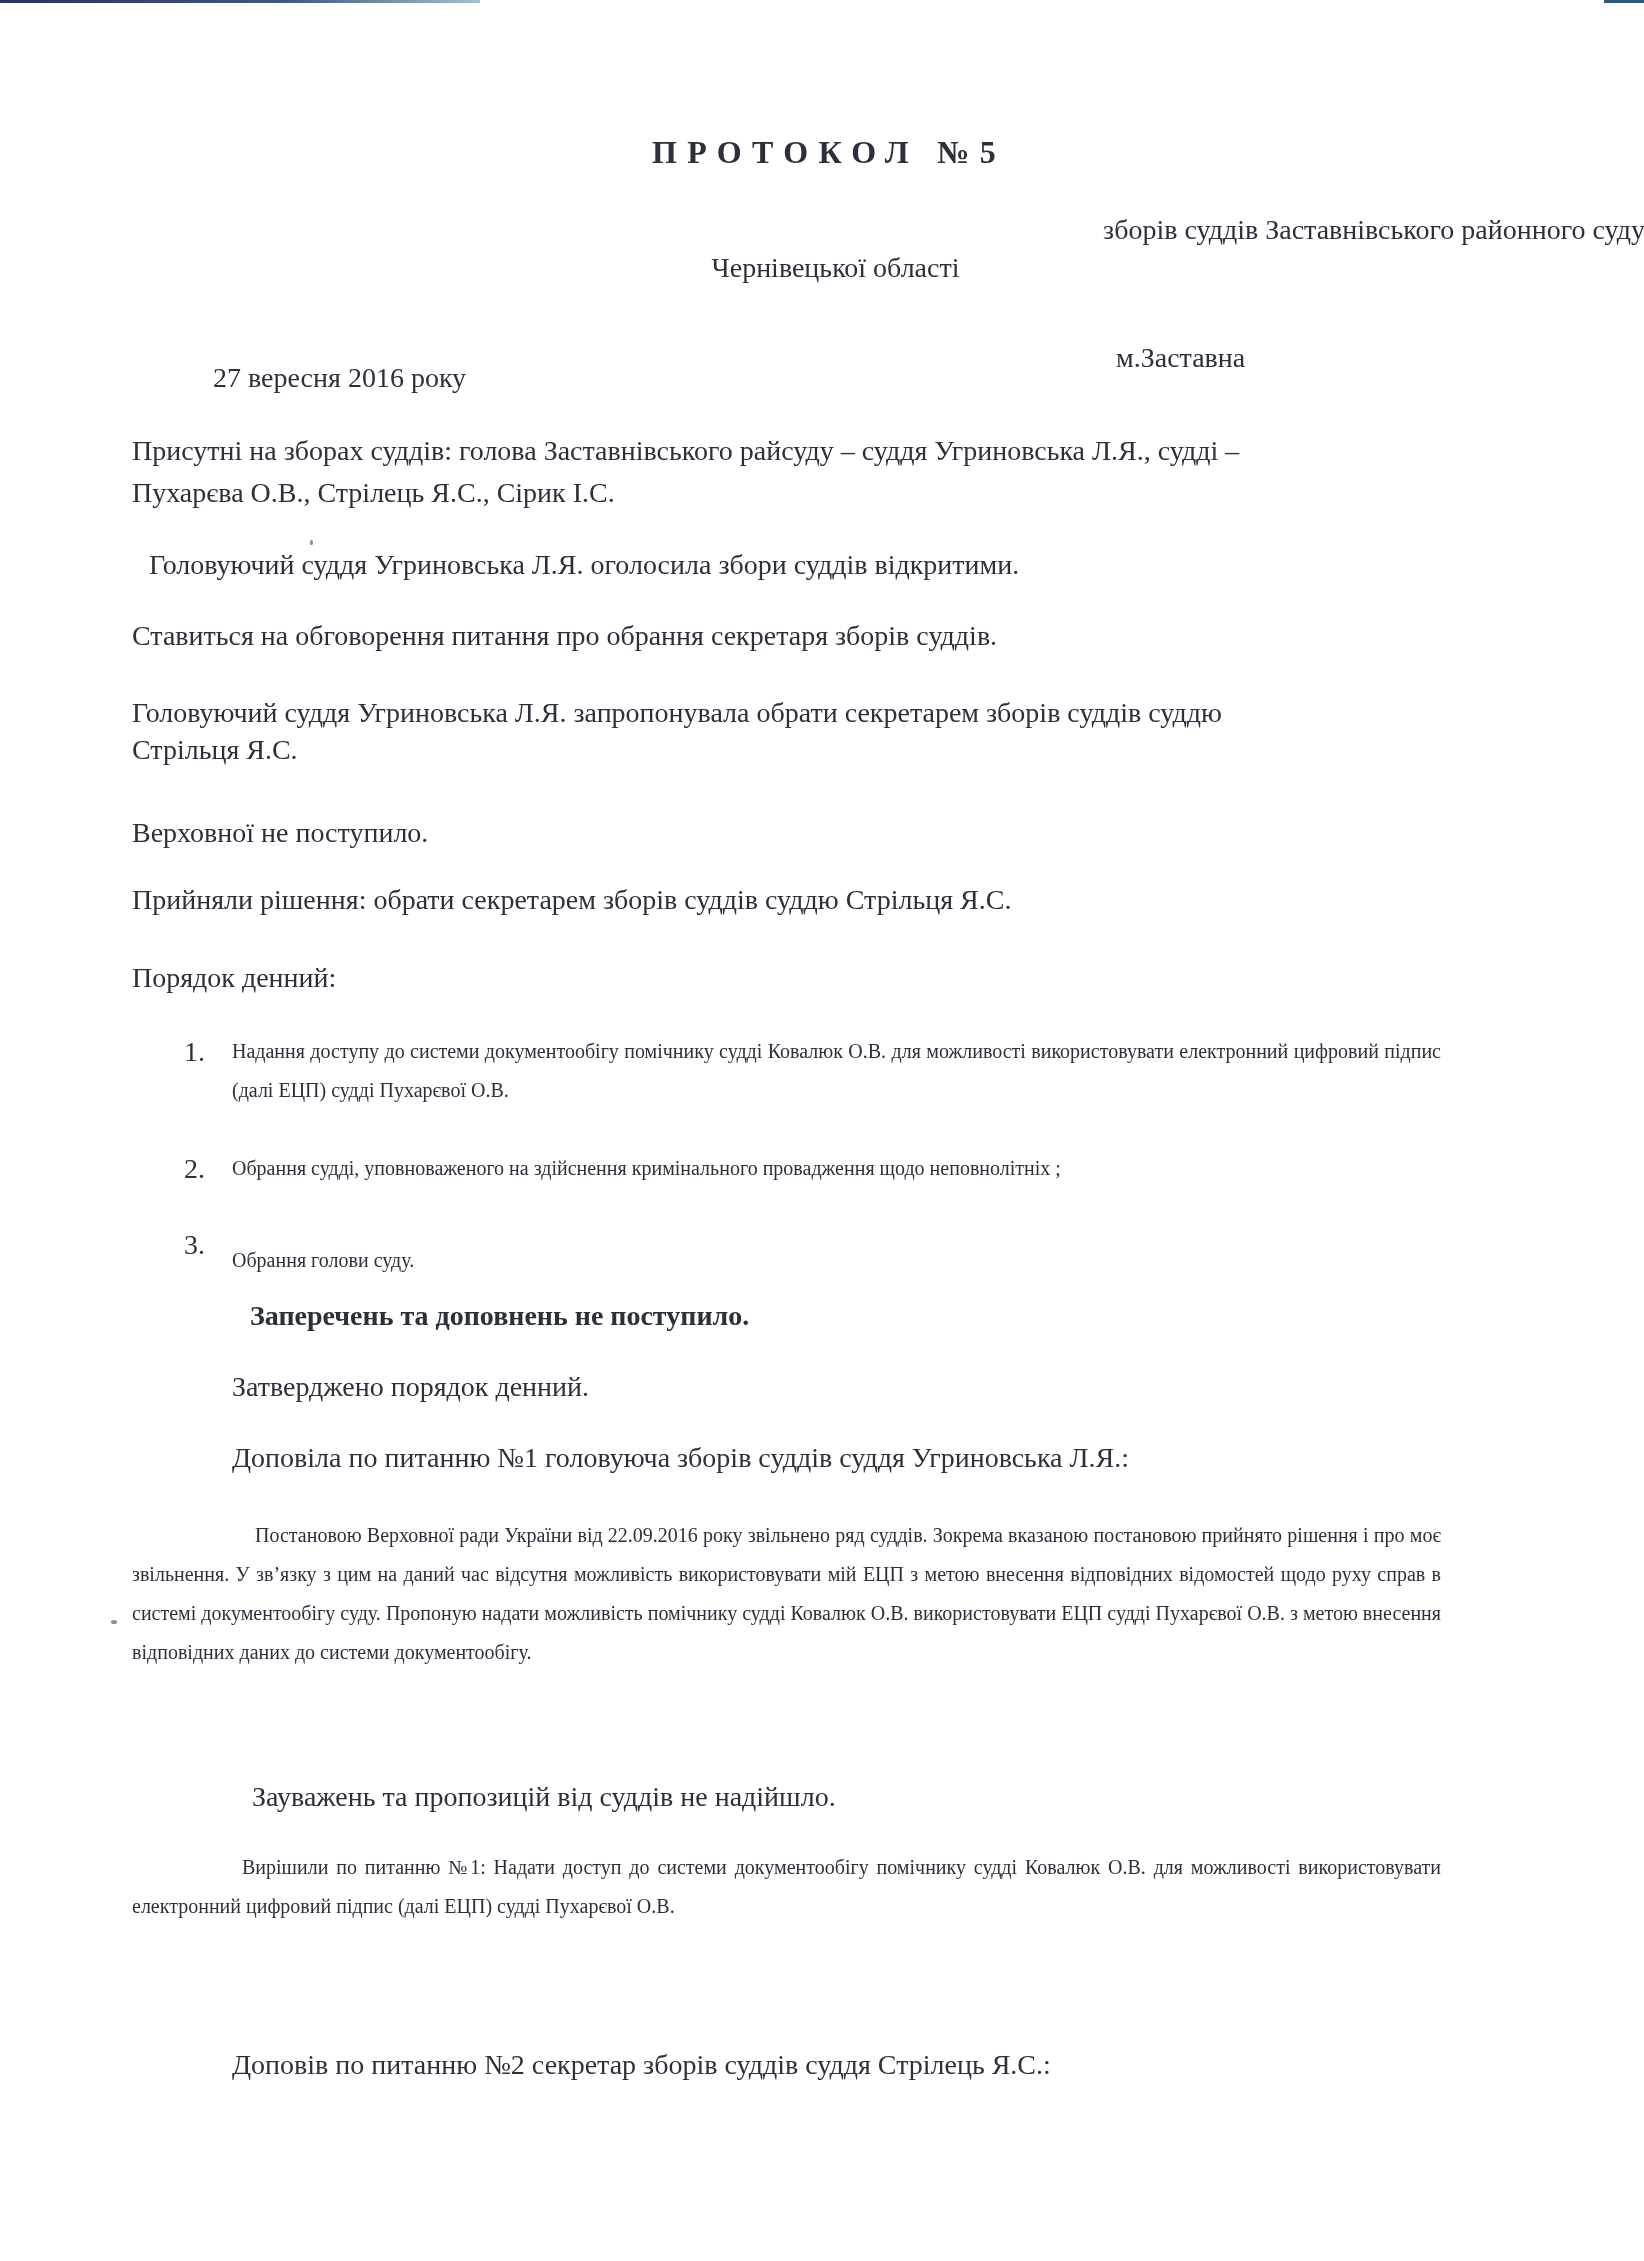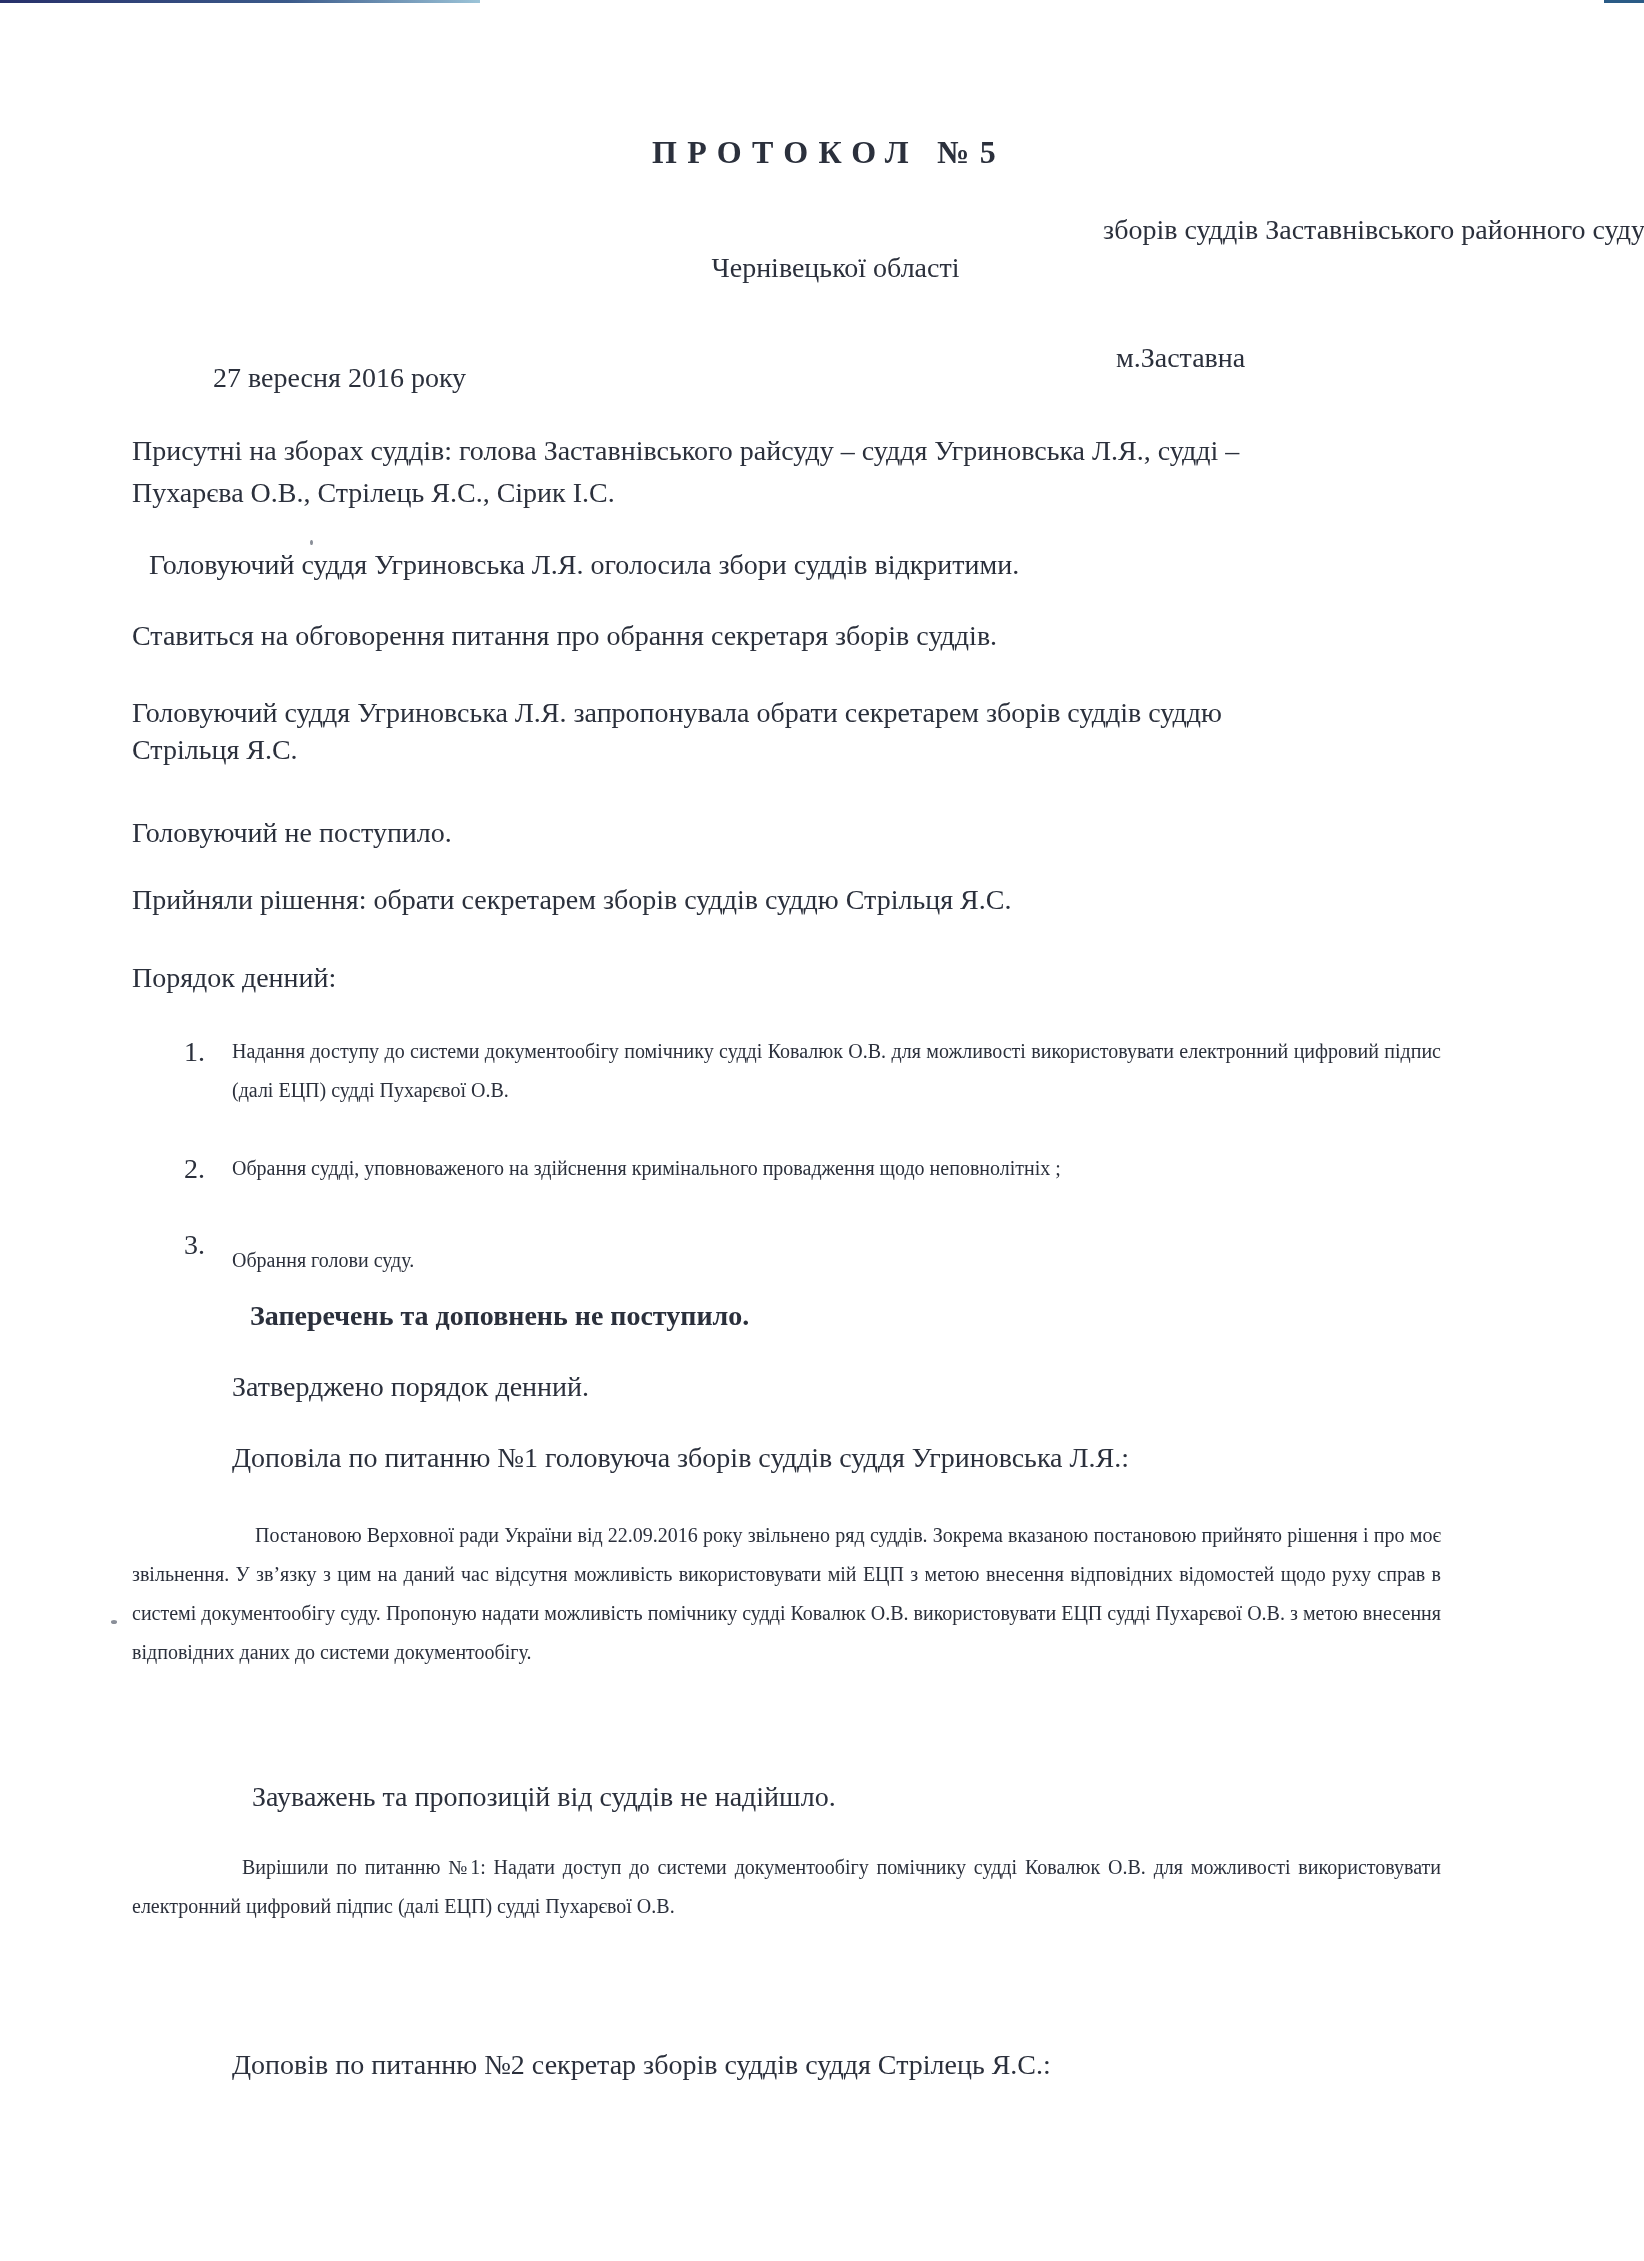--- a/index.html
+++ b/index.html
@@ -51,21 +51,21 @@
 <div class="ln" style="top:473px; left:132px;">Пухарєва О.В., Стрілець Я.С., Сірик І.С.</div>
 
 <div class="ln" style="top:545px; left:132px;margin-left:17px;">Головуючий суддя Угриновська Л.Я. оголосила збори суддів відкритими.</div>
 <div class="speck" style="left:310px; top:540px; width:2.6px; height:5.2px;"></div>
 
 <div class="ln" style="top:616px; left:132px;">Ставиться на обговорення питання про обрання секретаря зборів суддів.</div>
 
 <div class="ln" style="top:693px; left:132px;">Головуючий суддя Угриновська Л.Я. запропонувала обрати секретарем зборів суддів суддю</div>
 <div class="ln" style="top:730px; left:132px;">Стрільця Я.С.</div>
 
-<div class="ln" style="top:813px; left:132px;">Головуючий не поступило.</div>
+<div class="ln" style="top:813px; left:132px;">Верховної не поступило.</div>
 
 <div class="ln" style="top:880px; left:132px;">Прийняли рішення: обрати секретарем зборів суддів суддю Стрільця Я.С.</div>
 
 <div class="ln" style="top:958px; left:132px;">Порядок денний:</div>
 
 <div>
   <div>
     <div class="num" style="top:1032px; left:184px;">1.</div>
     <div class="just" style="top:1032px; left:232px; width:1209px;">Надання доступу до системи документообігу помічнику судді Ковалюк О.В. для можливості використовувати електронний цифровий підпис (далі ЕЦП) судді Пухарєвої О.В.</div>
   </div>

